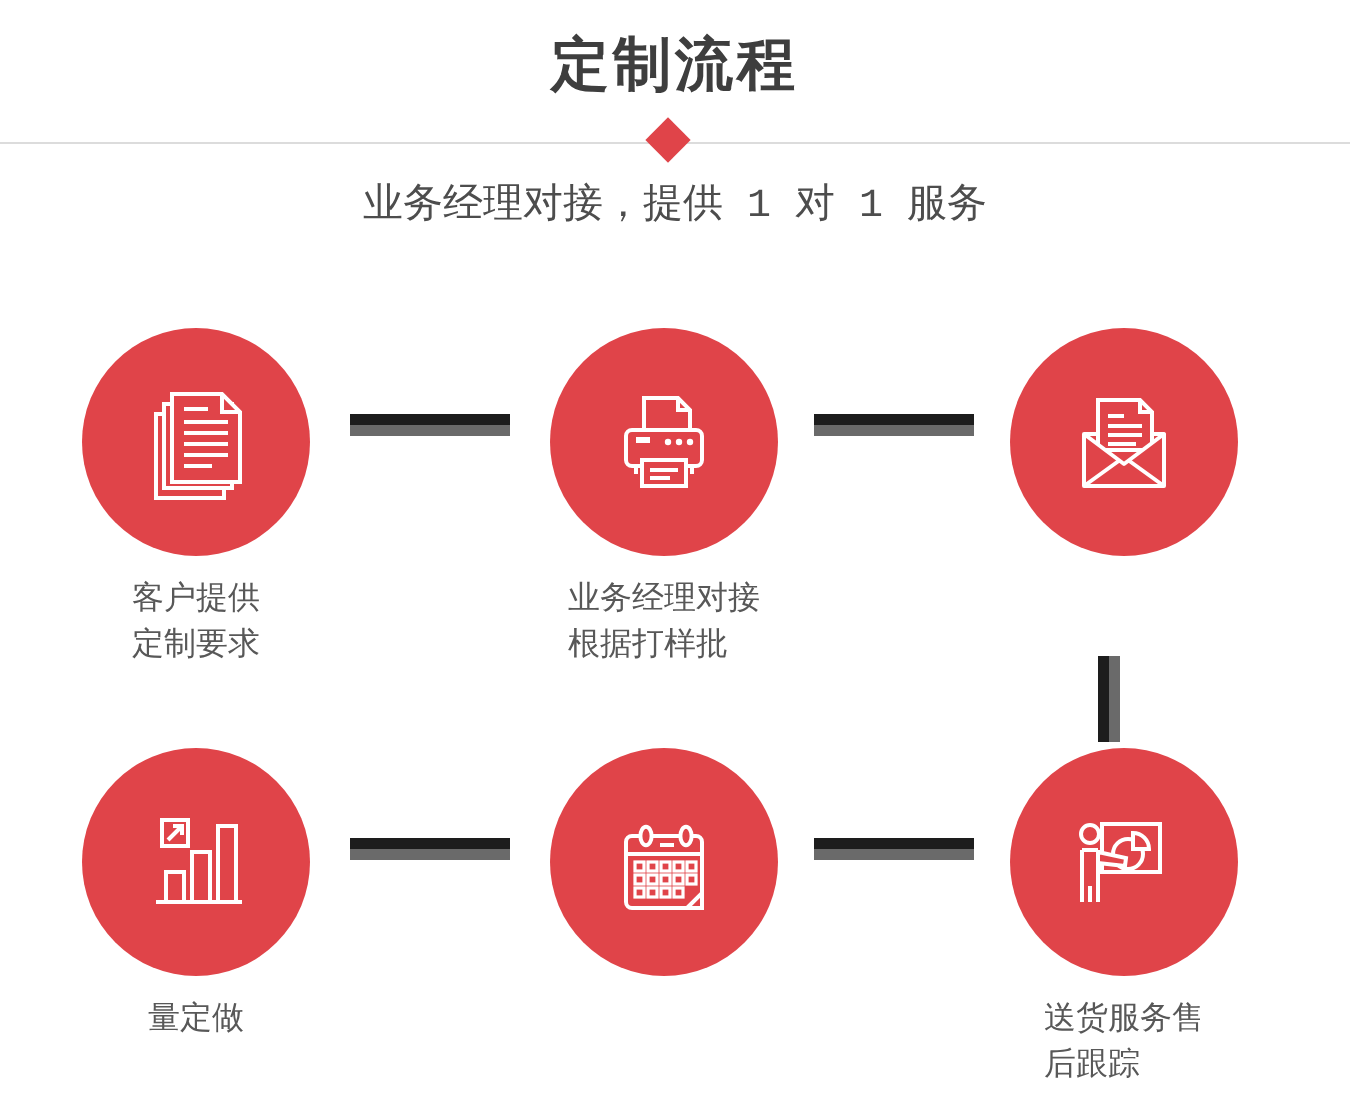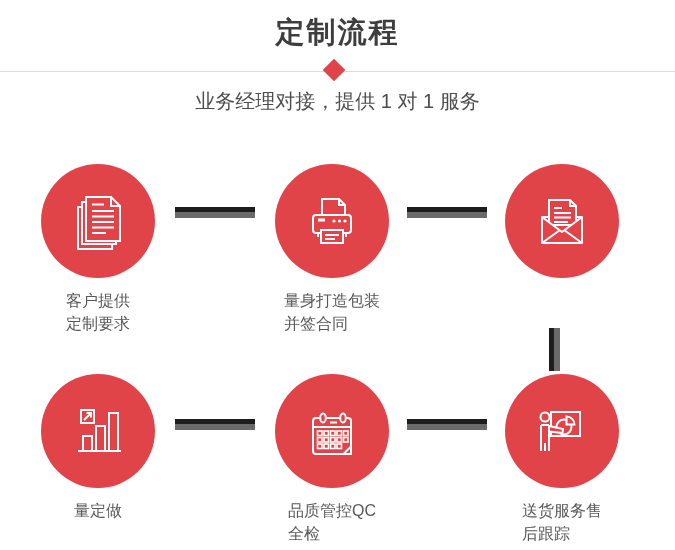--- a/index.html
+++ b/index.html
@@ -1,18 +1,18 @@
 <!DOCTYPE html>
 <html><head>
 <meta charset="utf-8">
 <style>
   html,body{margin:0;padding:0;background:#fff;}
   .canvas{
     position:relative;width:675px;height:550px;background:#ffffff;
-    font-family:Liberation Sans, sans-serif;overflow:hidden;
+    font-family:Liberation Mono, monospace;overflow:hidden;
   }
   .title{
     position:absolute;top:13px;left:0;width:100%;text-align:center;
     font-size:29px;font-weight:bold;color:#3e3e3e;letter-spacing:2px;
   }
   .divider{
     position:absolute;top:71px;left:0;width:100%;height:1px;background:#dcdcdc;
   }
   .diamond{
     position:absolute;top:62px;left:326px;width:16px;height:16px;
@@ -163,33 +163,27 @@
   </div>
 
   <div class="label l0">
     <div class="lines">
         <div>客户提供</div>
         <div>定制要求</div>
       </div>
   </div>
   <div class="label l1">
     <div class="lines">
-        <div>量身打造包装</div>
-        <div>并签合同</div>
+        <div>业务经理对接</div>
+        <div>根据打样批</div>
       </div>
   </div>
   <div class="label l3">
     <div class="lines">
         <div>量定做</div>
-      </div>
-  </div>
-  <div class="label l4">
-    <div class="lines">
-        <div>品质管控QC</div>
-        <div>全检</div>
       </div>
   </div>
   <div class="label l5">
     <div class="lines">
         <div>送货服务售</div>
         <div>后跟踪</div>
       </div>
   </div>
 
 </div>

